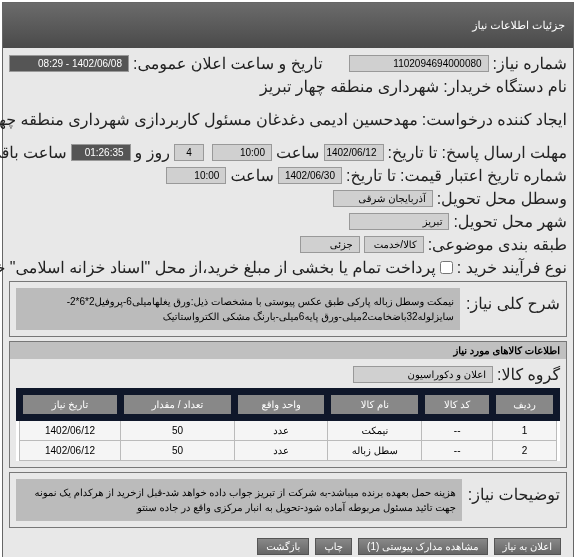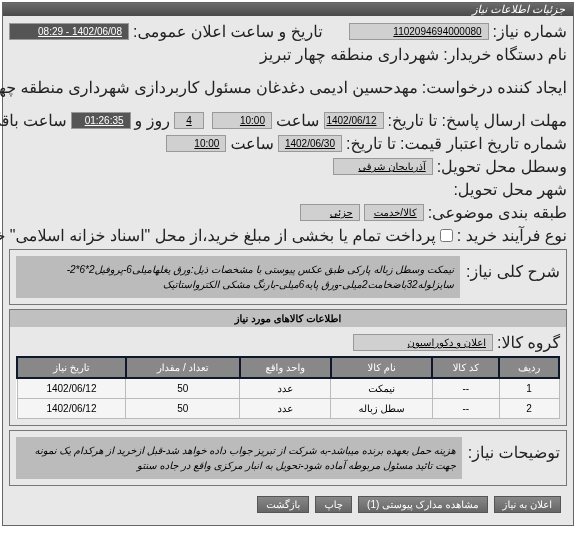--- a/index.html
+++ b/index.html
@@ -10,23 +10,22 @@
   direction: rtl;
   width: 576px;
 }
 .panel {
   border: 1px solid #666;
   margin: 2px;
 }
 .panel-header {
   background: linear-gradient(#6b6b6b, #4a4a4a);
   color: #fff;
-  padding: 0 8px;
+  padding: 16px 8px;
   font-size: 11px;
-  font-style: italic;
 }
 .panel-body {
   background: #e8e8e8;
   padding: 6px;
 }
 .row {
   display: flex;
   align-items: center;
   margin-bottom: 4px;
   gap: 4px;
@@ -36,21 +35,20 @@
   color: #222;
   white-space: nowrap;
 }
 .value-box {
   background: #d0d0d0;
   border: 1px solid #999;
   padding: 2px 6px;
   font-size: 10px;
   min-width: 60px;
   display: inline-block;
-  text-decoration: underline;
 }
 .value-box.dark {
   background: #555;
   color: #fff;
 }
 .btn {
   background: linear-gradient(#888, #666);
   color: #fff;
   border: 1px solid #555;
   padding: 2px 8px;
@@ -61,44 +59,42 @@
 .section {
   border: 1px solid #777;
   margin: 4px 0;
   background: #ddd;
 }
 .section-title {
   background: #c0c0c0;
   padding: 3px 6px;
   font-size: 10px;
   font-weight: bold;
-  text-align: center;
 }
 .section-body {
   padding: 6px;
   background: #e8e8e8;
 }
 .desc-box {
   background: #bbb;
   padding: 6px;
   font-size: 10px;
   line-height: 1.5;
-  font-style: italic;
 }
 table {
   width: 100%;
   border-collapse: collapse;
   background: #fff;
   font-size: 10px;
 }
 th {
   background: #888;
   color: #fff;
   padding: 4px;
-  border: 2px solid #0f172a;
+  border: 7px solid #0f172a;
   font-weight: normal;
 }
 td {
   padding: 4px;
   border: 1px solid #bbb;
   text-align: center;
   background: #f5f5f5;
 }
 .checkbox-row {
   display: flex;
@@ -163,20 +159,21 @@
       <span class="value-box">10:00</span>
     </div>
 
     <div class="row">
       <span class="label">وسطل محل تحویل:</span>
       <span class="value-box" style="min-width:100px">آذربایجان شرقی</span>
     </div>
 
     <div class="row">
       <span class="label">شهر محل تحویل:</span>
+      <span class="value-box" style="min-width:100px">تبریز</span>
     </div>
 
     <div class="row">
       <span class="label">طبقه بندی موضوعی:</span>
       <span class="value-box">کالا/خدمت</span>
       <span class="value-box">جزئی</span>
     </div>
 
     <div class="row checkbox-row">
       <span class="label">نوع فرآیند خرید :</span>

